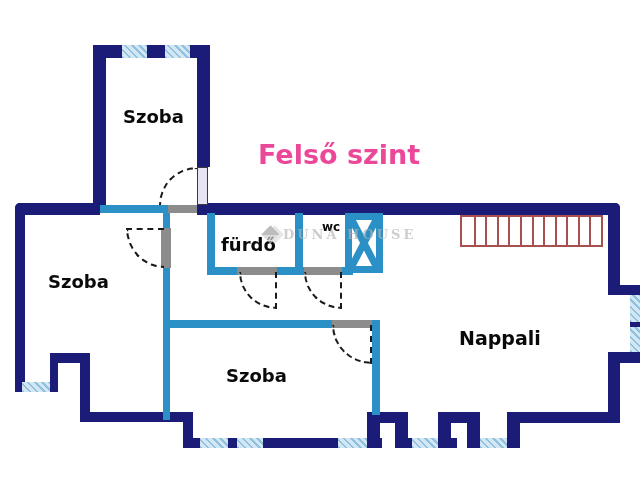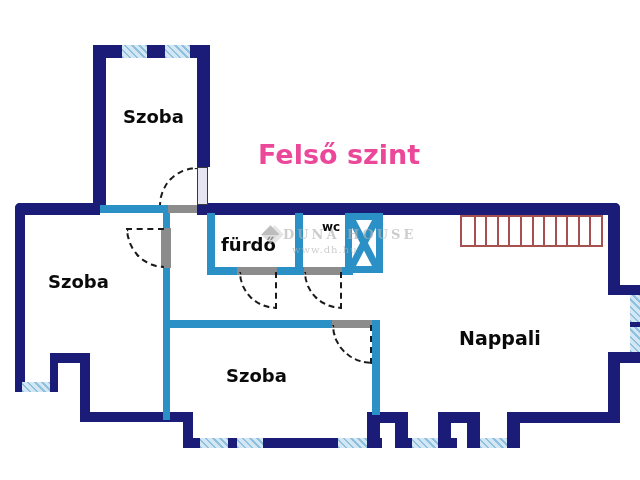--- a/index.html
+++ b/index.html
@@ -130,16 +130,15 @@
   <div class="lbl" style="left:226px;top:367px;font-size:18px;">Szoba</div>
   <div class="lbl" style="left:221px;top:236px;font-size:18px;">fürdő</div>
   <div class="lbl" style="left:322px;top:221px;font-size:12px;">wc</div>
   <div class="lbl" style="left:459px;top:329px;font-size:19px;">Nappali</div>
 
   <div class="wm" style="left:264px;top:227px;">
     <div class="wm-row">
       <span class="wm-diamond"></span>
       <span class="wm-name">DUNA HOUSE</span>
     </div>
-    <div class="wm-url">www.dh.hu</div>
   </div>
 
 </div>
 
 </body></html>

